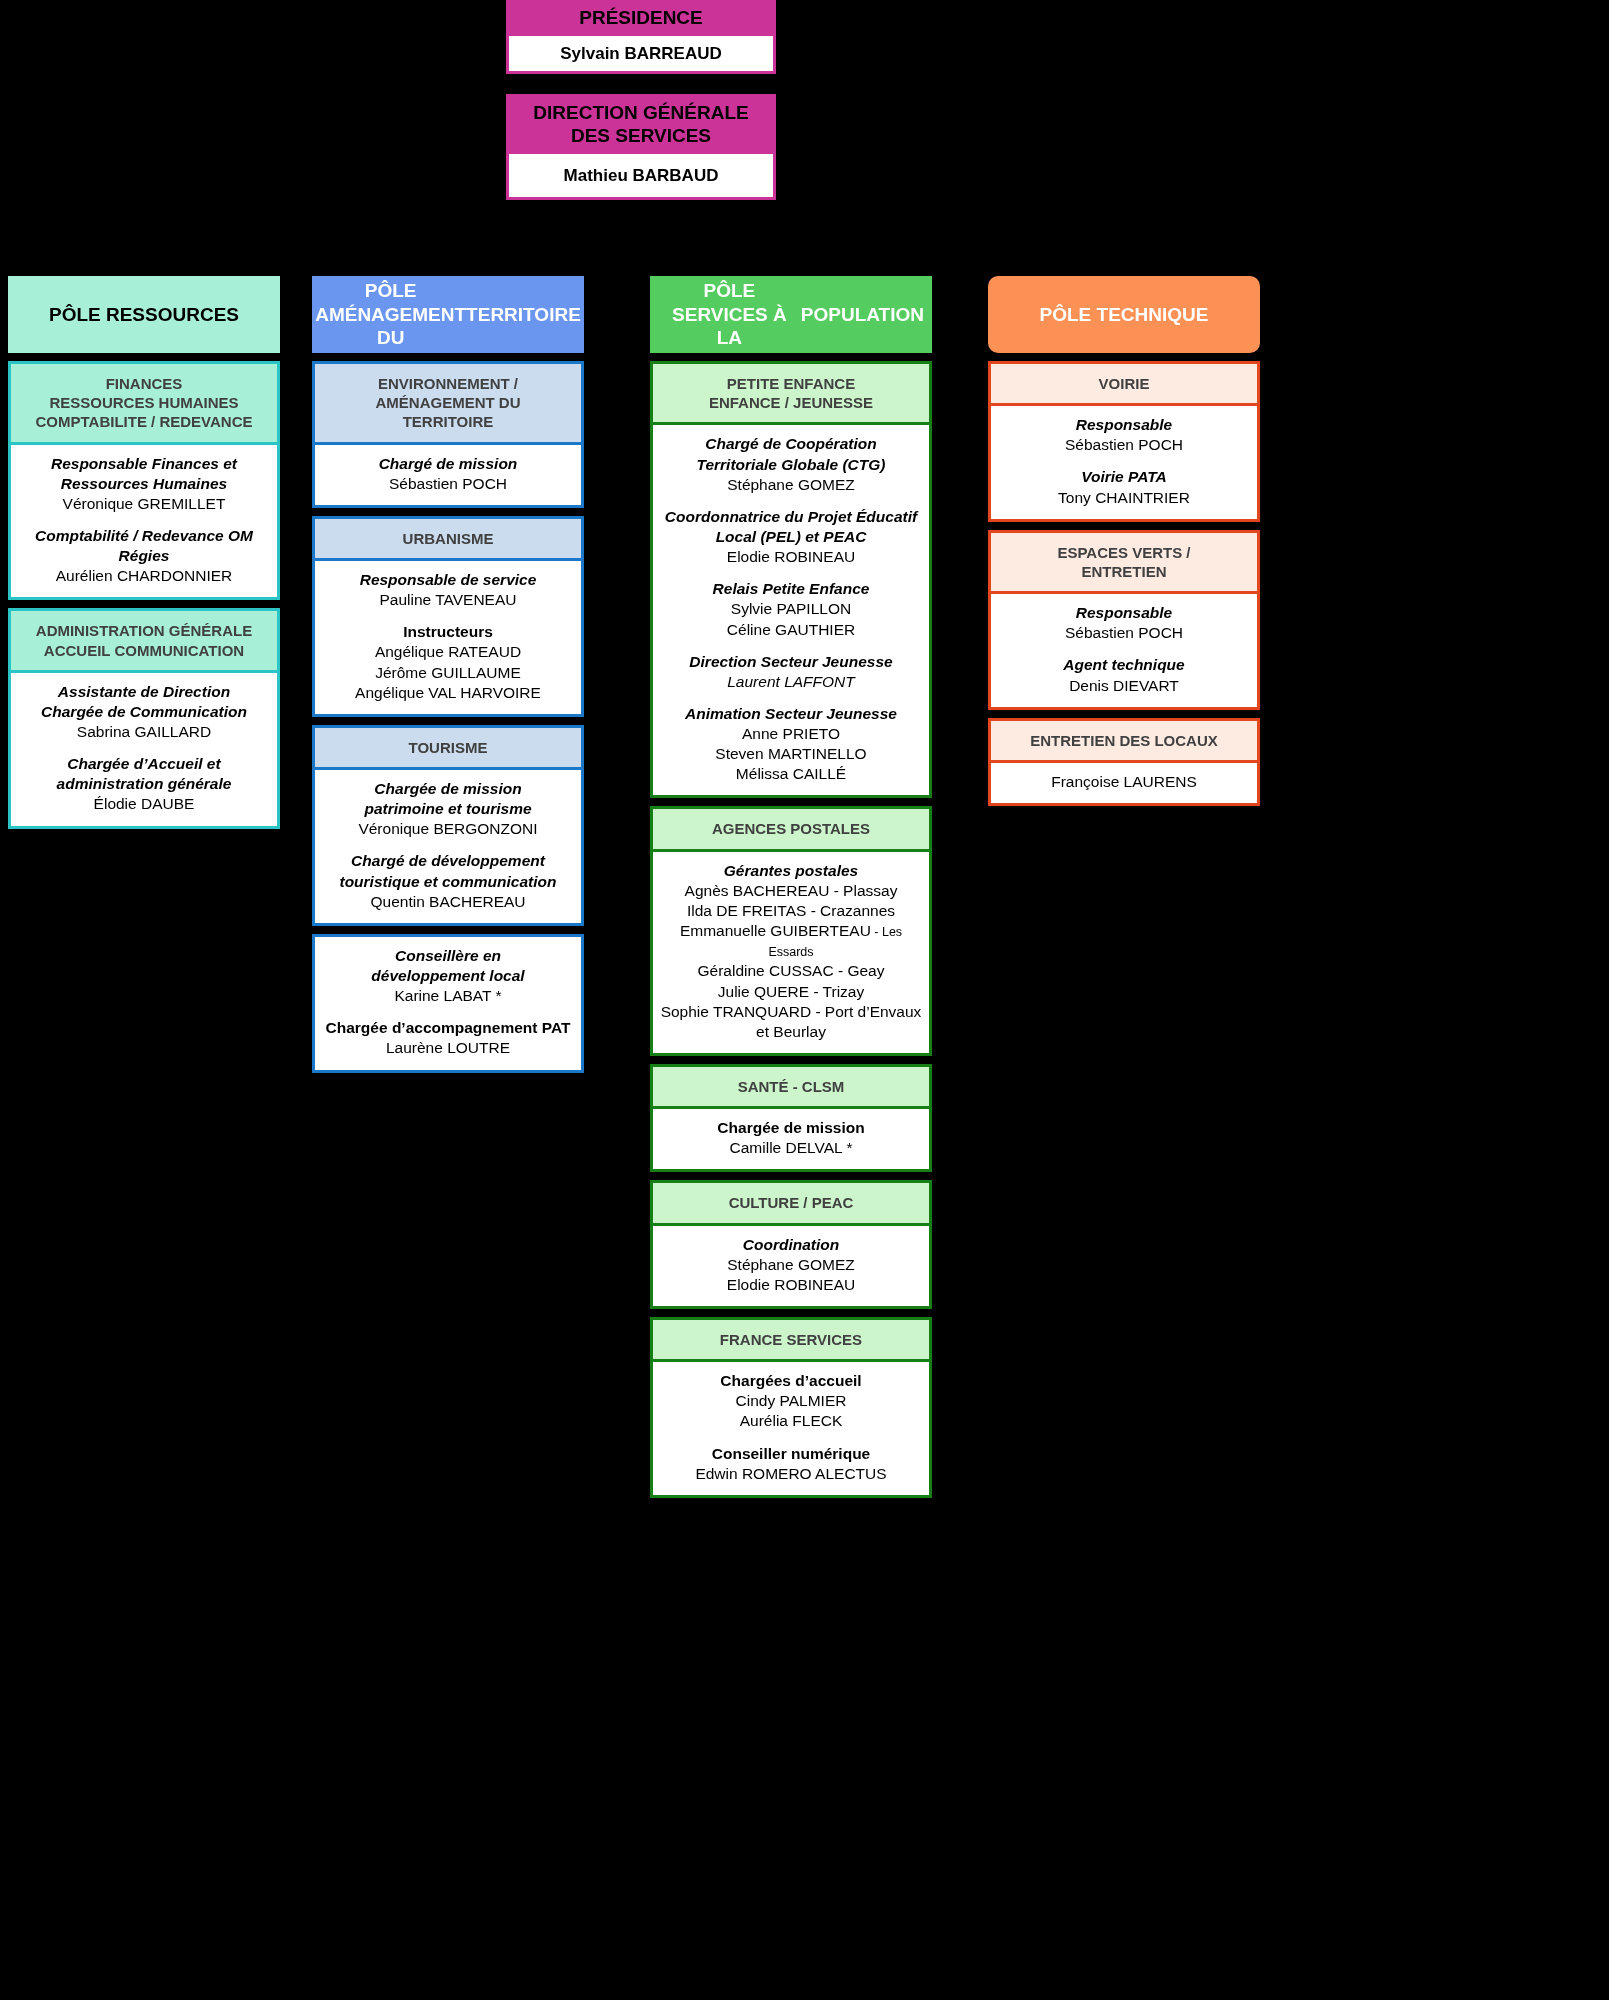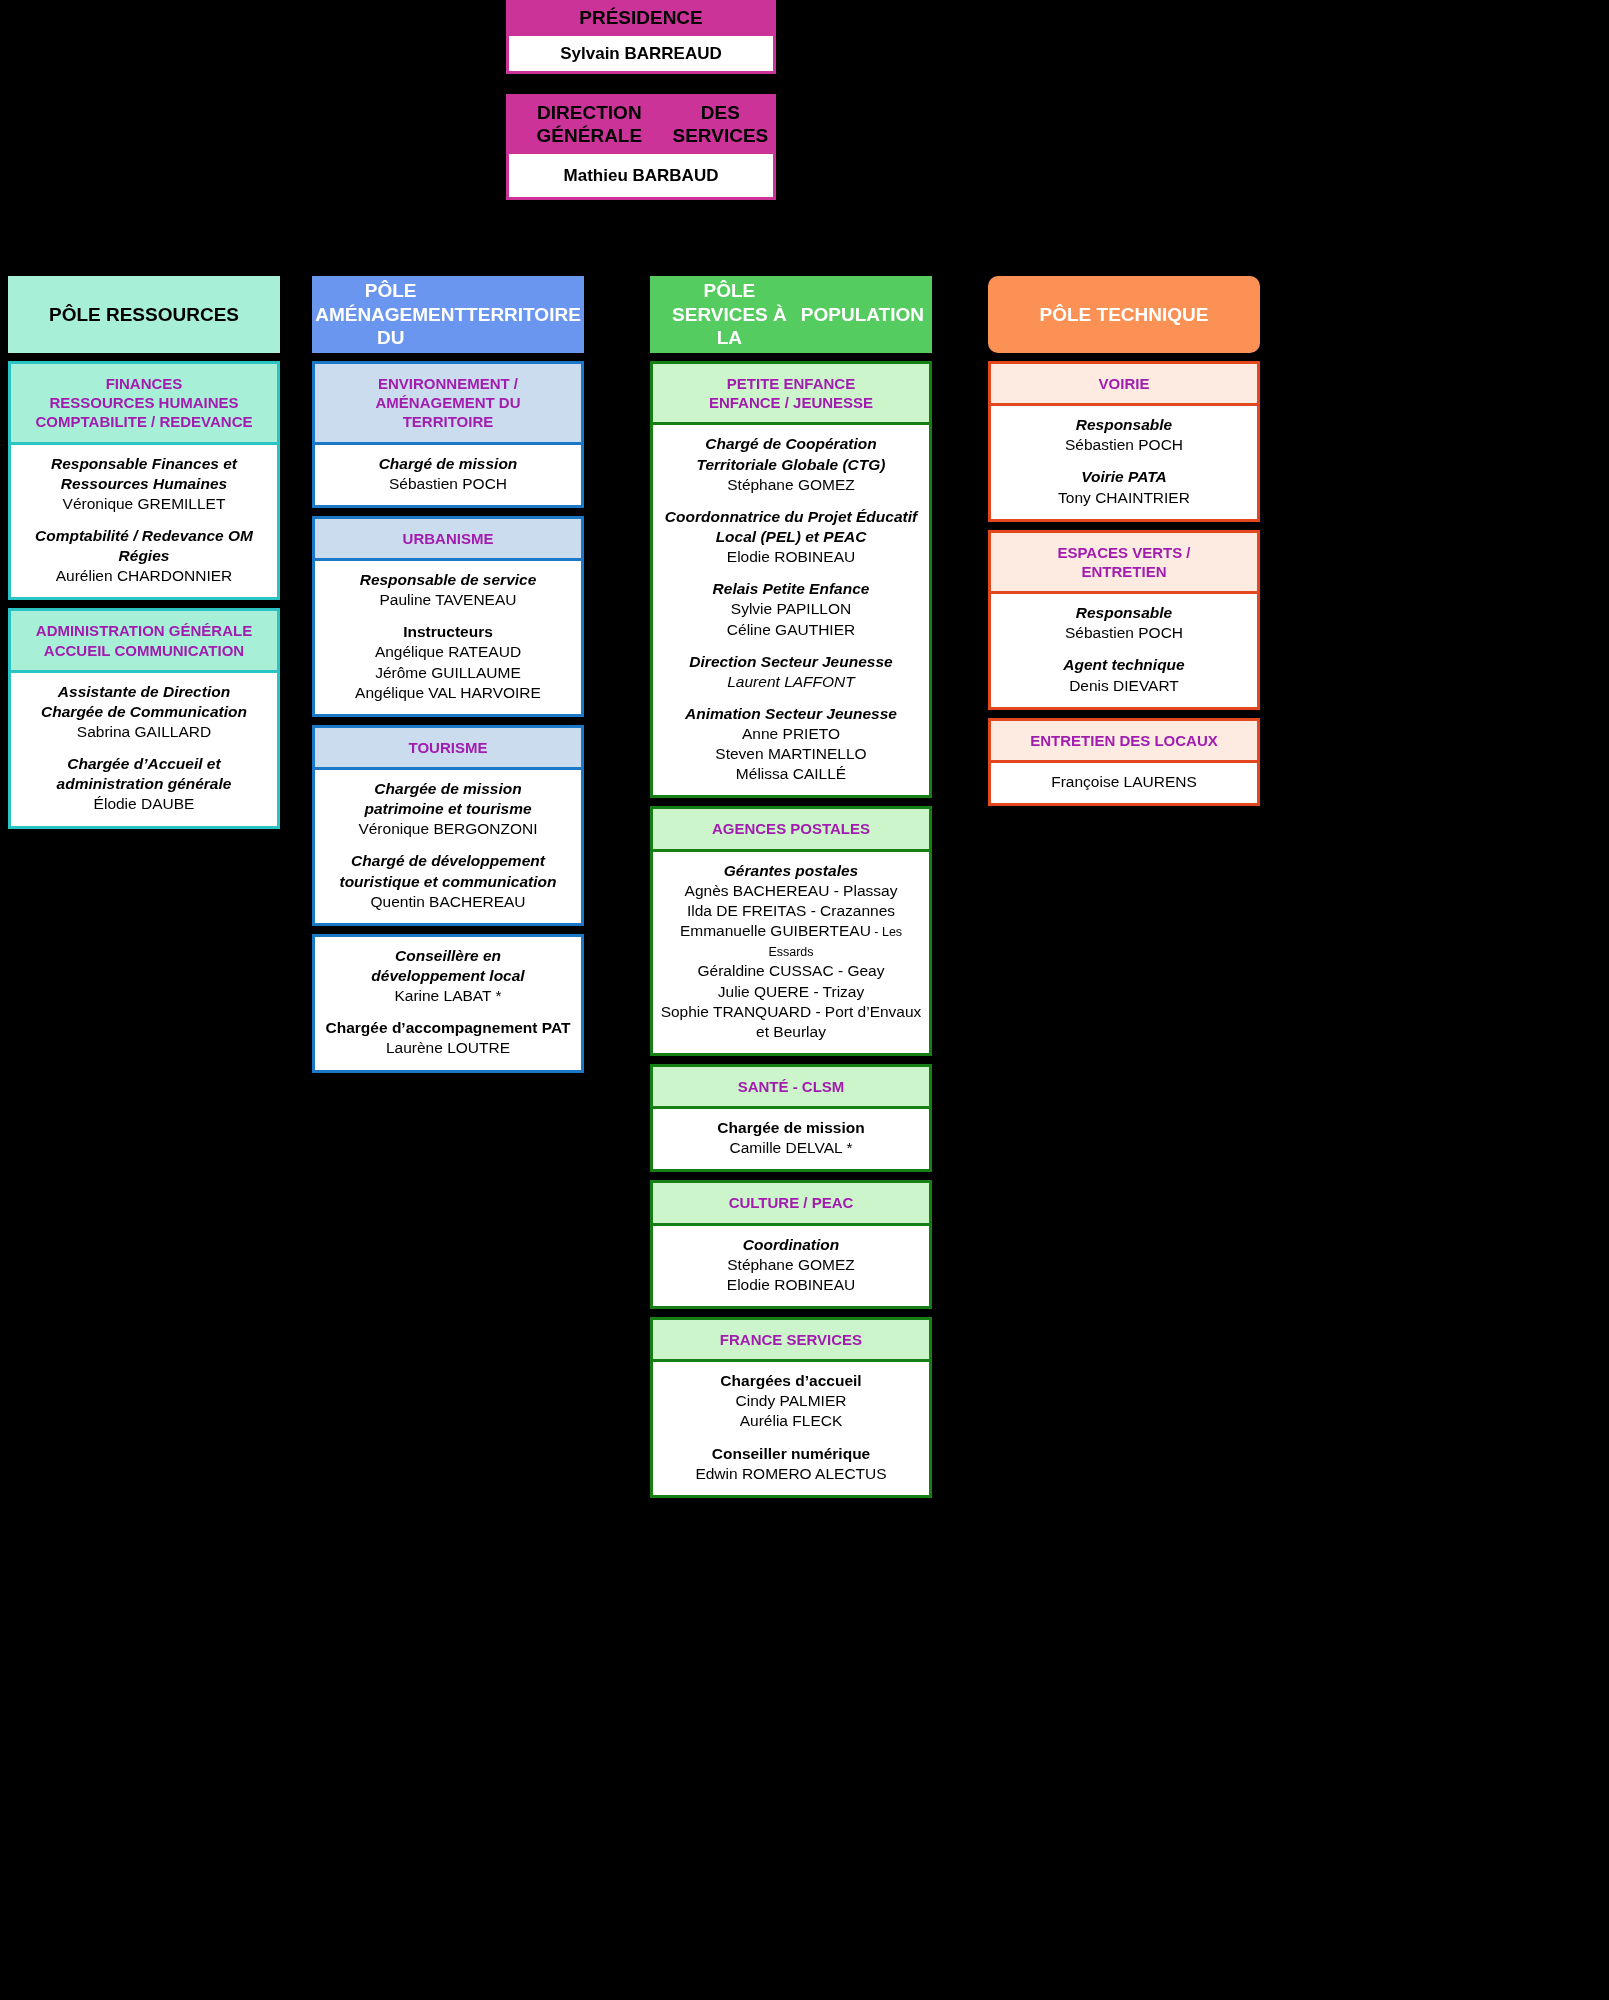--- a/index.html
+++ b/index.html
@@ -34,21 +34,21 @@
     border-top: none;
     color: #000000;
     font-weight: bold;
     font-size: 17px;
     text-align: center;
     padding: 9px 4px;
   }
   #presidence-header { height: 36px; display:flex; align-items:center; justify-content:center; }
   #presidence-body { height: 38px; display:flex; align-items:center; justify-content:center; }
   #dgs-block { margin-top: 20px; }
-  #dgs-header { height: 60px; display:flex; align-items:center; justify-content:center; flex-direction:row;}
+  #dgs-header { height: 60px; display:flex; align-items:center; justify-content:center; flex-direction:column;}
   #dgs-body { height: 46px; display:flex; align-items:center; justify-content:center; }
 
   
   .column { position: absolute; top: 276px; }
   #col-ressources   { left: 8px;    width: 272px; }
   #col-amenagement  { left: 312px;  width: 272px; }
   #col-services     { left: 650px;  width: 282px; }
   #col-technique    { left: 988px;  width: 272px; }
 
   .pole-header {
@@ -66,21 +66,21 @@
 
   .service {
     margin-top: 8px;
   }
   .service-title {
     font-weight: bold;
     font-size: 15px;
     text-align: center;
     line-height: 1.28;
     padding: 10px 24px;
-    color: #a21caf;
+    color: #404040;
   }
   .service-body {
     background: #FFFFFF;
     text-align: center;
     font-size: 15.5px;
     line-height: 1.30;
     color: #000000;
     padding: 9px 6px 11px 6px;
   }
   .service-body .grp { margin-bottom: 12px; }

